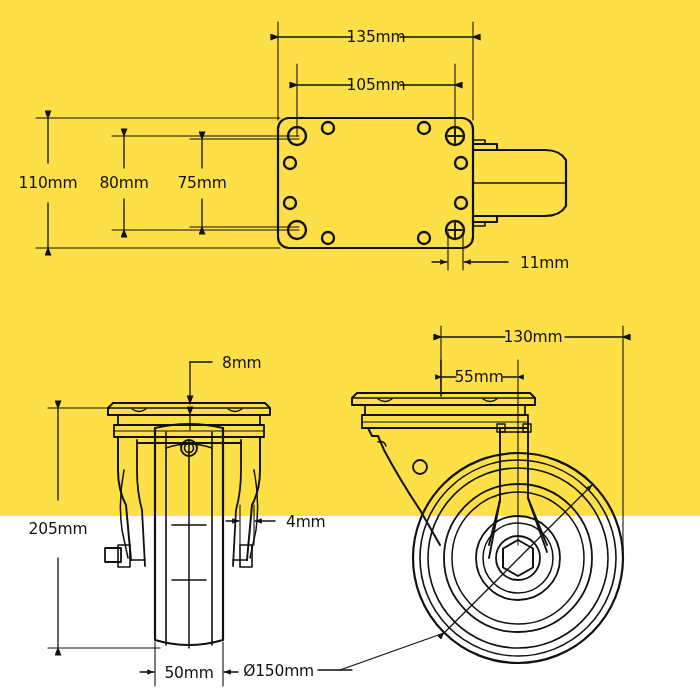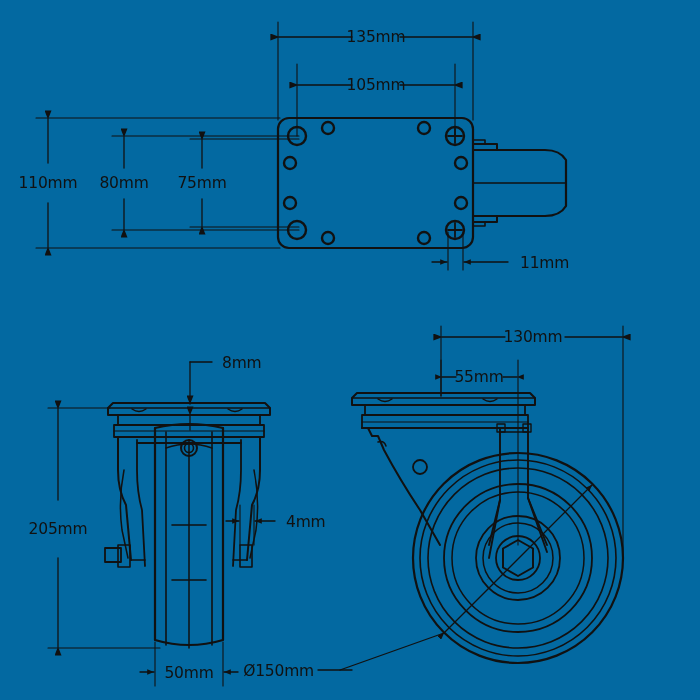--- a/index.html
+++ b/index.html
@@ -1,18 +1,18 @@
 <!DOCTYPE html>
 <html><head>
 <meta charset="utf-8">
 <style>
   html,body{margin:0;padding:0;background:#ffffff;}
   body{width:700px;height:700px;overflow:hidden;
        font-family:"DejaVu Sans","Liberation Sans",sans-serif;}
-  #sheet{position:relative;width:700px;height:700px;background:#0369a1;}
+  #sheet{position:relative;width:700px;height:516px;background:#fde047;}
   svg.draw{position:absolute;left:0;top:0;width:700px;height:700px;}
   .dimtext{font-family:"DejaVu Sans","Liberation Sans",sans-serif;
            font-size:15.5px;fill:#111;letter-spacing:-0.2px;}
 </style>
 </head>
 <body>
 
 <div id="sheet">
 
   <svg class="draw" viewBox="0 0 700 700">

